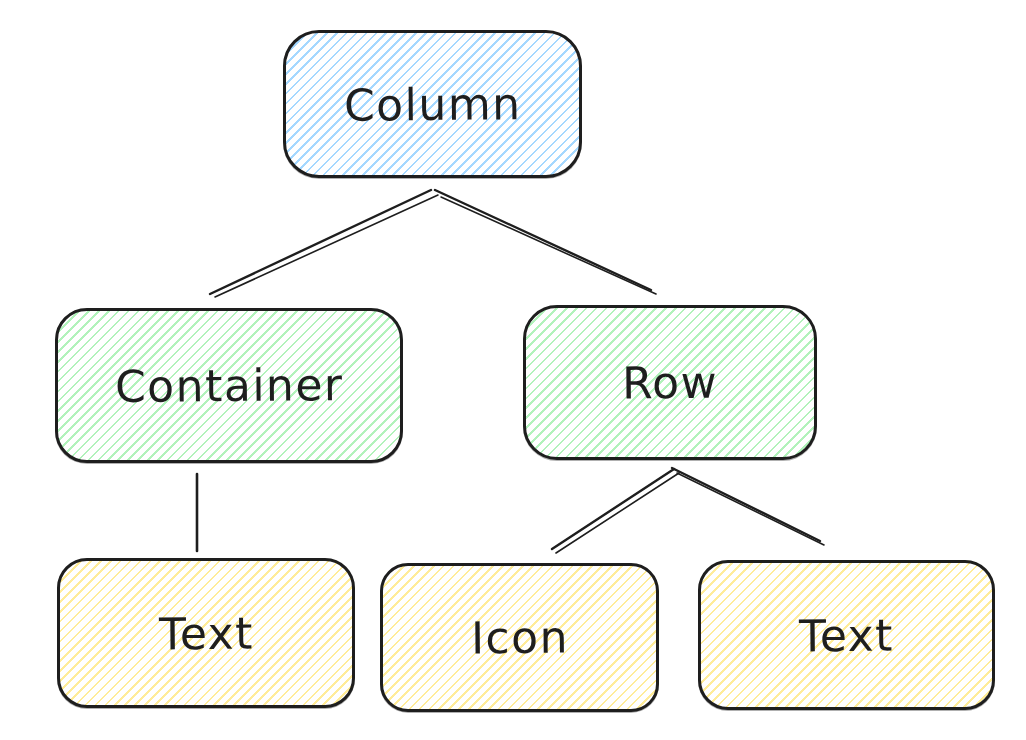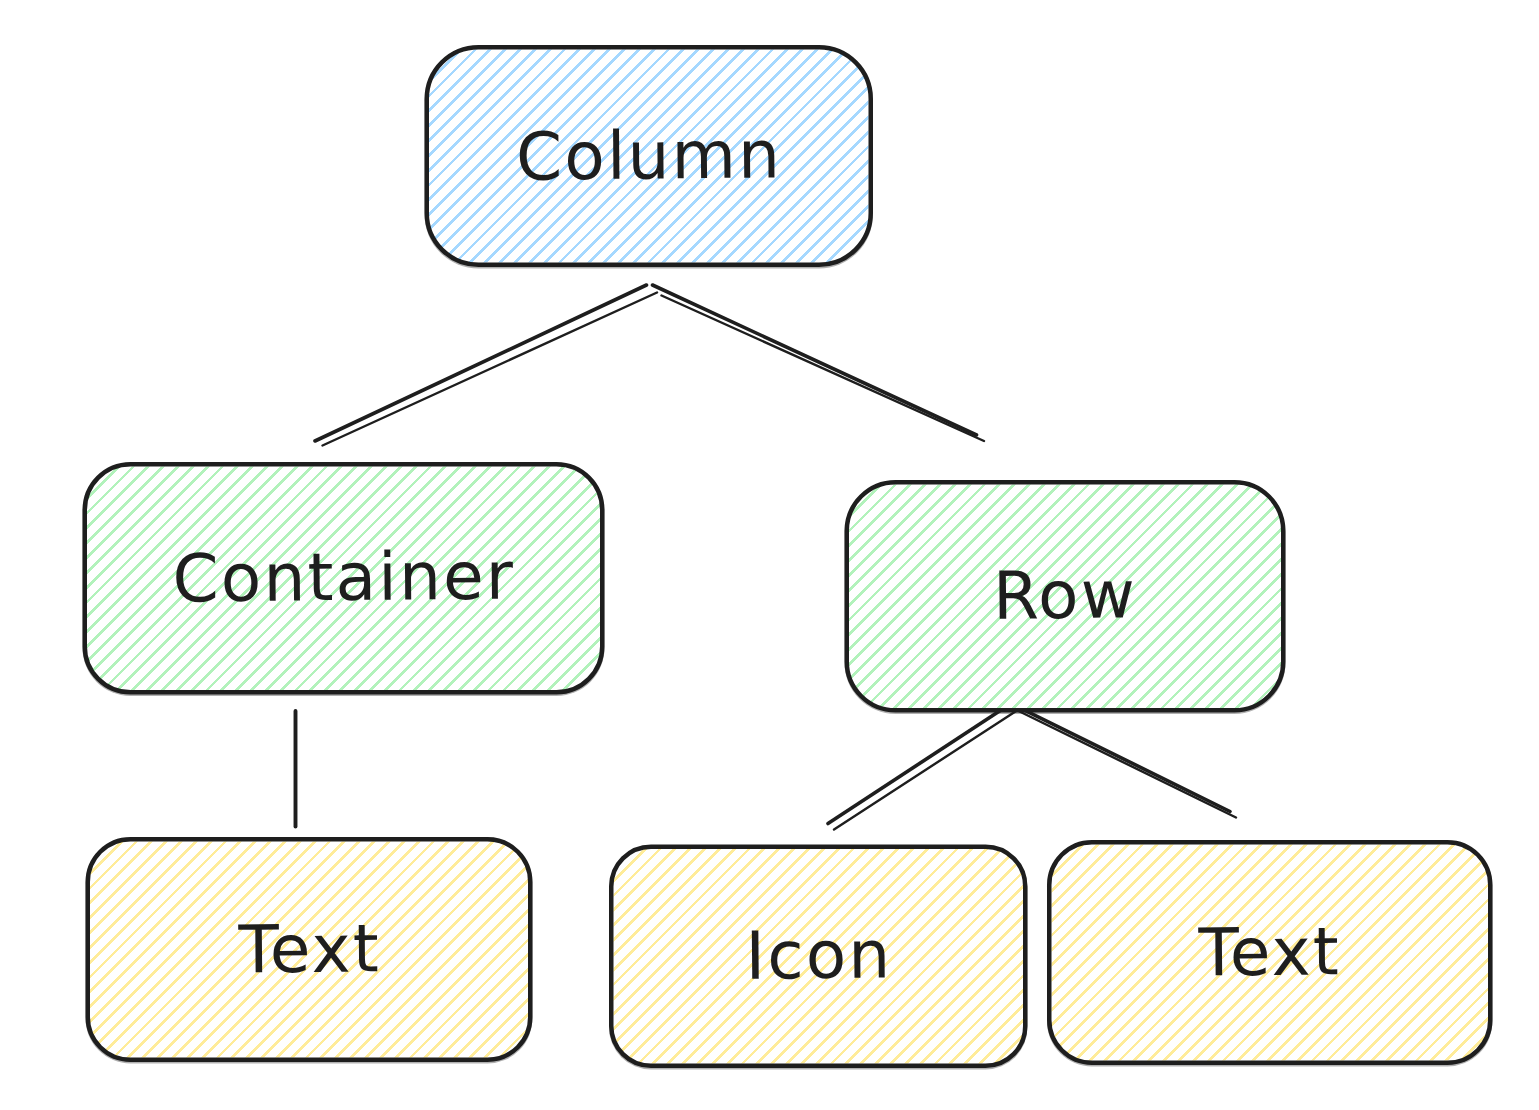--- a/index.html
+++ b/index.html
@@ -39,23 +39,23 @@
     color: #1e1e1e;
     letter-spacing: 1.5px;
     font-weight: 500;
     white-space: nowrap;
     transform: rotate(-0.5deg);
     user-select: none;
   }
   
   .node-column    { left: 283px; top:  30px; width: 299px; height: 148px; }
   .node-container { left:  55px; top: 308px; width: 348px; height: 155px; border-radius: 32px; }
-  .node-row       { left: 523px; top: 320px; width: 294px; height: 155px; border-radius: 34px; margin-left: 40px; }
+  .node-row       { left: 523px; top: 305px; width: 294px; height: 155px; border-radius: 34px; }
   .node-text1     { left:  57px; top: 558px; width: 298px; height: 150px; border-radius: 30px; }
-  .node-icon      { left: 406px; top: 563px; width: 279px; height: 149px; border-radius: 28px; }
+  .node-icon      { left: 380px; top: 563px; width: 279px; height: 149px; border-radius: 28px; }
   .node-text2     { left: 698px; top: 560px; width: 297px; height: 150px; border-radius: 30px; }
 
   .edges-layer {
     position: absolute;
     left: 0; top: 0;
     width: 1026px;
     height: 740px;
     pointer-events: none;
   }
   .edges-layer path {

